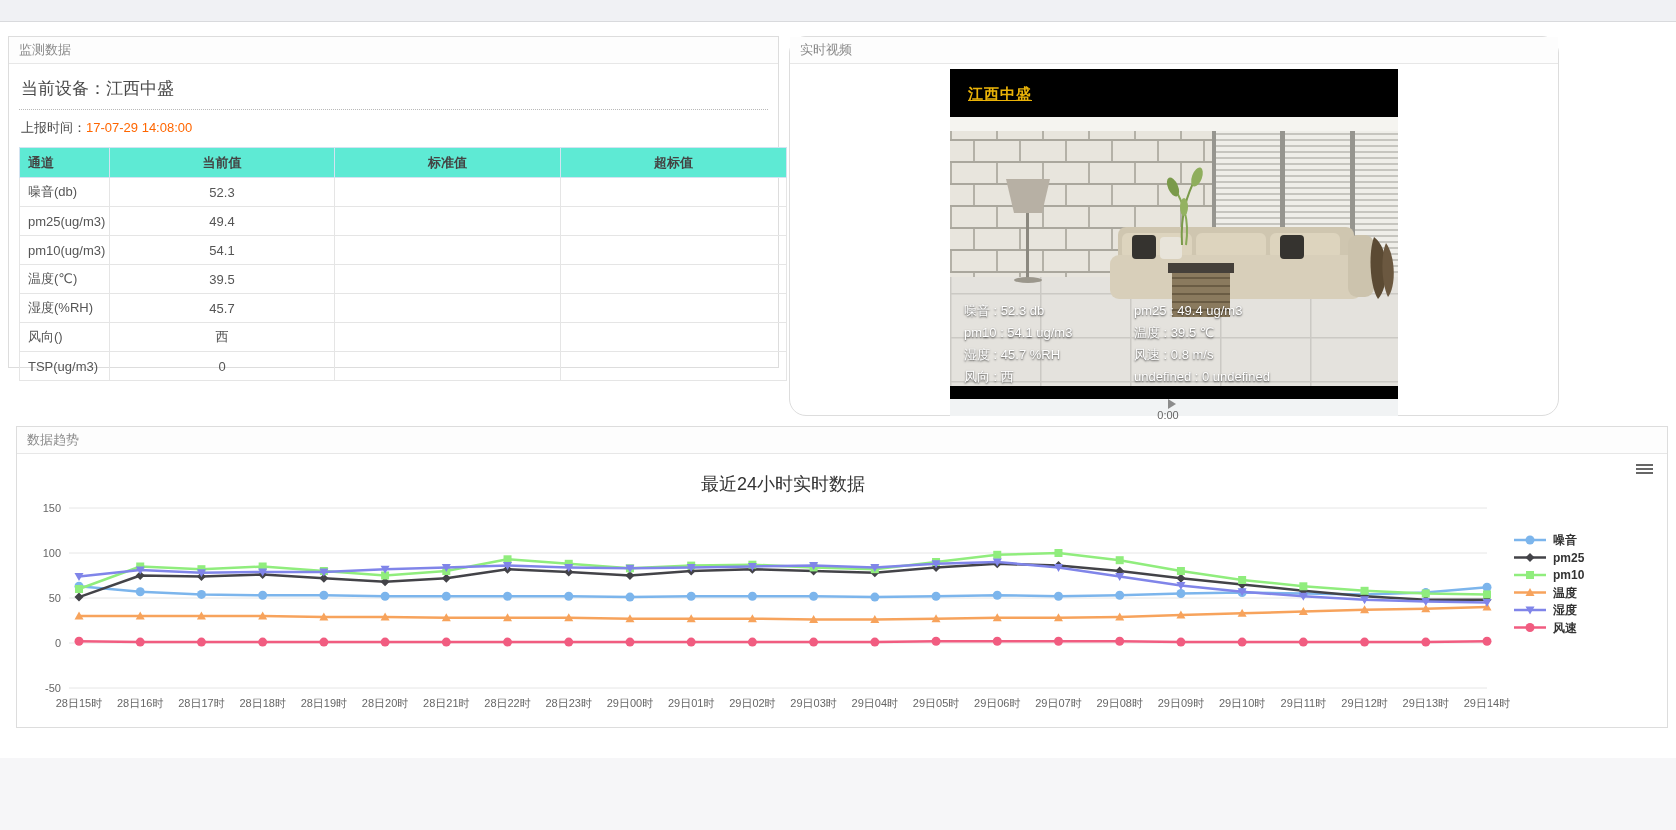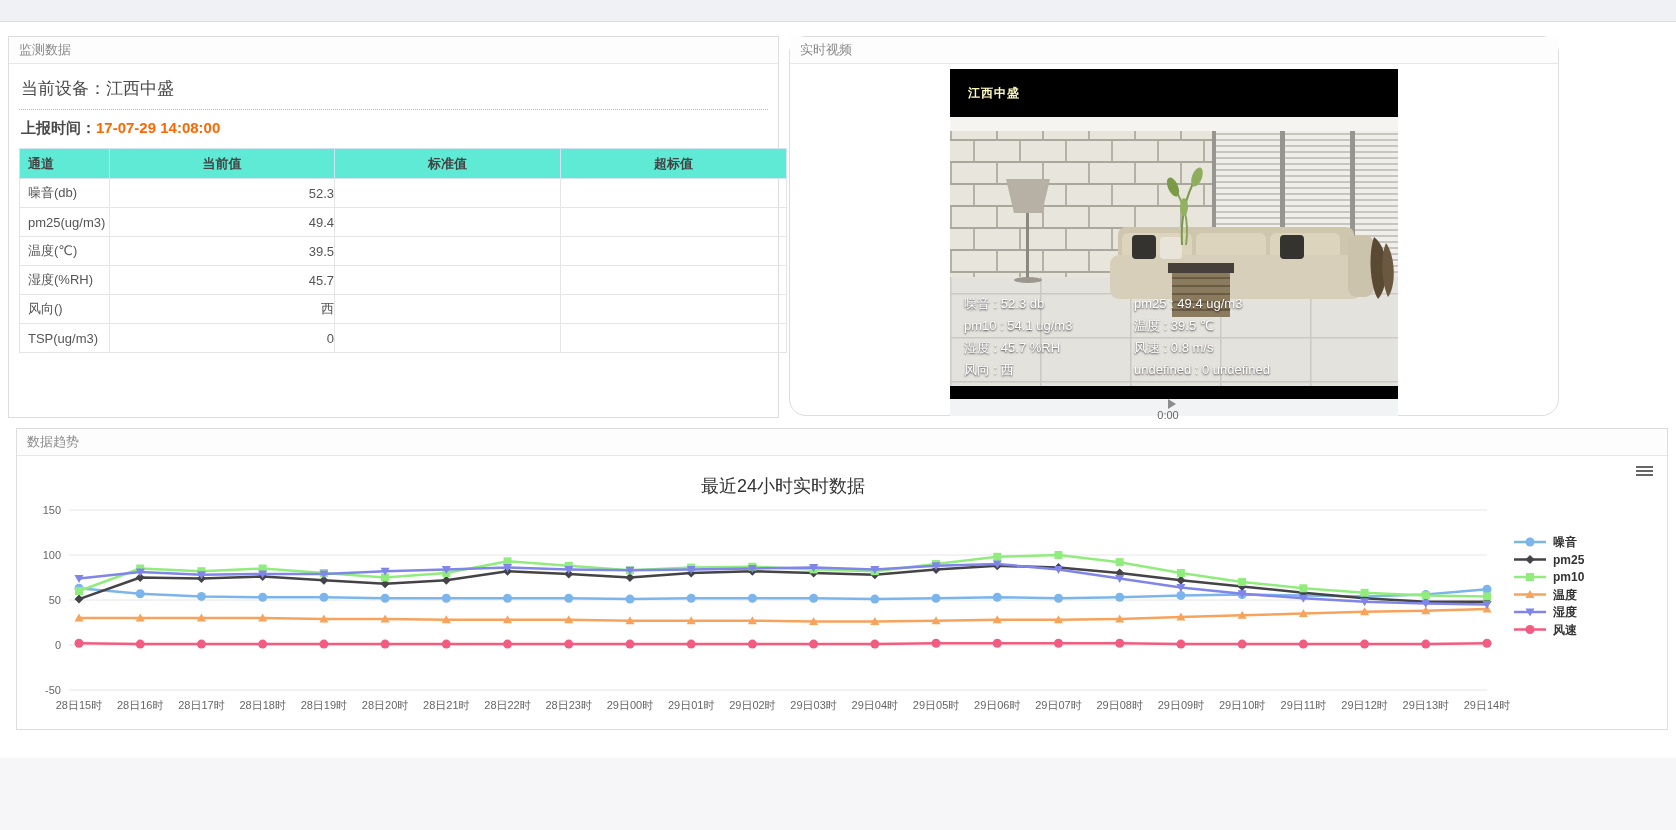--- a/index.html
+++ b/index.html
@@ -7,39 +7,39 @@
   body { font-family:"Liberation Sans","DejaVu Sans",sans-serif; background:#ffffff; position:relative; }
 
   .top-strip { height:22px; background:#f0f1f4; border-bottom:1px solid #d9dadd; }
 
   .row1 { display:flex; gap:10px; margin:14px 8px 10px 8px; }
   .panel { border:1px solid #dddddd; background:#fff; }
   .panel-header { height:27px; line-height:26px; padding:0 10px; font-size:13px; color:#8a8a8a;
                   border-bottom:1px solid #e7e7e7; background:#fdfdfd; }
 
   
-  .monitor-panel { width:771px; height:382px; }
+  .monitor-panel { width:771px; height:332px; }
   .monitor-body { padding:6px 10px 10px 10px; }
   .device-line { font-size:17px; color:#4a4a4a; padding:7px 2px 9px 2px; border-bottom:1px dotted #b9b9b9; }
-  .time-line { font-size:15px; color:#4a4a4a; padding:9px 2px 10px 2px;font-weight:bold; }
+  .time-line { font-size:13px; color:#4a4a4a; padding:9px 2px 10px 2px; }
   .time-value { color:#ff6600; }
   table.mon-table { width:100%; border-collapse:collapse; font-size:13px; color:#555; table-layout:fixed; }
   table.mon-table th { height:30px; background:#5eead4; border:1px solid #d3e3f1; color:#444;
                        font-weight:bold; text-align:center; }
   table.mon-table th.ch, table.mon-table td.ch { text-align:left; padding-left:8px; }
-  table.mon-table td { height:29px; border:1px solid #e5e5e5; text-align:right; }
+  table.mon-table td { height:29px; border:1px solid #e5e5e5; text-align:center; }
 
   
   .video-panel { width:770px; height:380px; position:relative;border-radius:17px; }
   .video-body { position:relative; height:351px; }
   .video-frame { position:absolute; left:160px; top:5px; width:448px; height:330px; background:#000; }
-  .vf-title { position:absolute; left:18px; top:16px; color:#fef9c3; font-size:12px; font-weight:bold;
-              letter-spacing:1px; text-shadow:0 1px 2px rgba(0,0,0,.8); z-index:3; }
+  .vf-title { position:absolute; left:18px; top:16px; color:#eab308; font-size:15px; font-weight:bold;
+              letter-spacing:1px; text-shadow:0 1px 2px rgba(0,0,0,.8); z-index:3;text-decoration:underline; }
   .vf-scene { position:absolute; left:0; top:48px; width:448px; height:269px; overflow:hidden; }
-  .vf-overlay { position:absolute; left:14px; bottom:18px; z-index:3; color:#fff; font-size:13px;
+  .vf-overlay { position:absolute; left:14px; bottom:11px; z-index:3; color:#fff; font-size:13px;
                 line-height:22px; text-shadow:0 1px 2px rgba(0,0,0,.75); }
   .vf-overlay .seg1 { display:inline-block; min-width:170px; }
   .video-controls { position:absolute; left:160px; top:335px; width:448px; height:17px; background:#f1f3f4;
                     display:flex; align-items:center; padding:0 8px;flex-direction:column; }
   .play-icon { width:0; height:0; border-left:8px solid #8c8c8c; border-top:5px solid transparent;
                border-bottom:5px solid transparent; margin:0 8px 0 4px; cursor:pointer; }
   .play-time { font-size:11px; color:#666; margin-right:12px; }
   .progress-track { flex:1; height:3px; background:#d7d7d7; border-radius:2px; margin-right:6px; cursor:pointer; }
 
   
@@ -83,20 +83,26 @@
         <tbody id="mon-rows">
             <tr>
               <td class="ch">噪音(db)</td>
               <td>52.3</td>
               <td></td>
               <td></td>
             </tr>
             <tr>
               <td class="ch">pm25(ug/m3)</td>
               <td>49.4</td>
+              <td></td>
+              <td></td>
+            </tr>
+            <tr>
+              <td class="ch">pm10(ug/m3)</td>
+              <td>54.1</td>
               <td></td>
               <td></td>
             </tr>
             <tr>
               <td class="ch">温度(℃)</td>
               <td>39.5</td>
               <td></td>
               <td></td>
             </tr>
             <tr>

